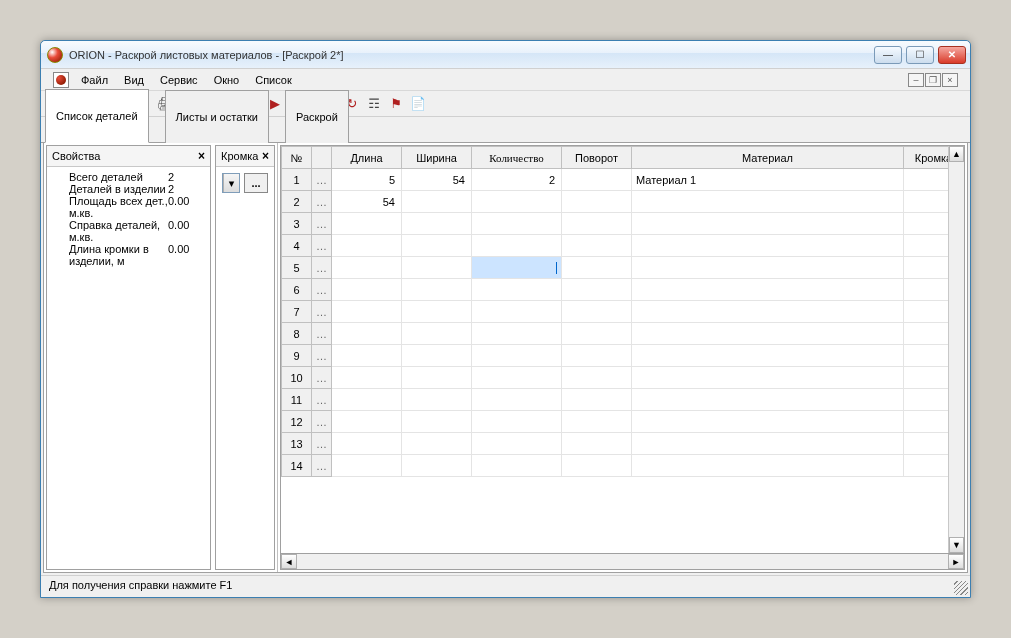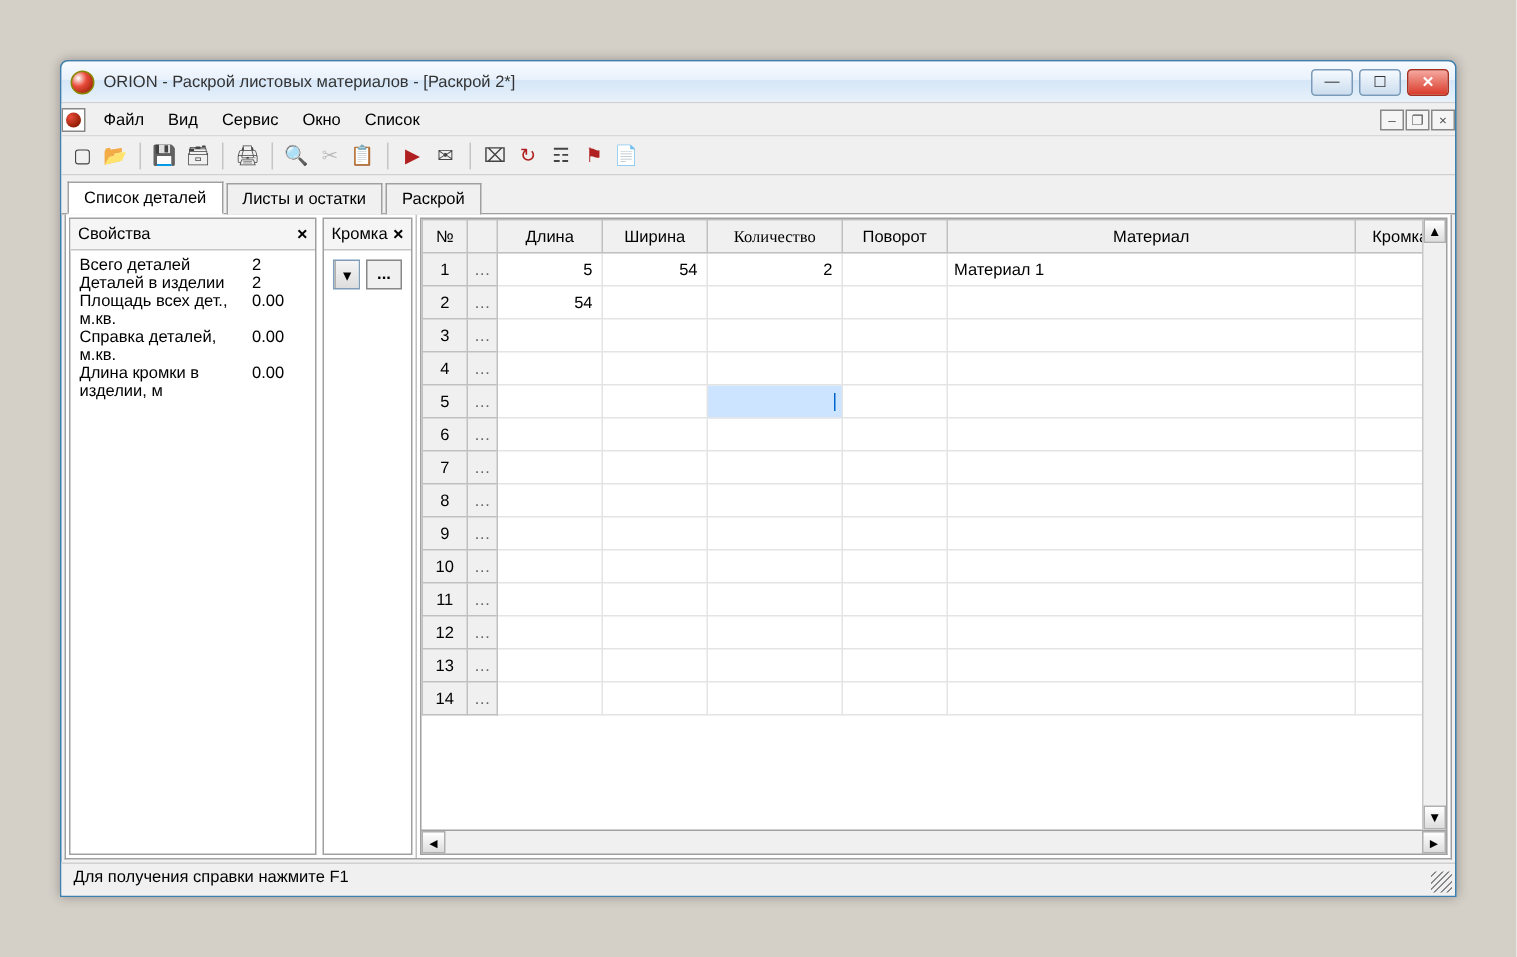--- a/index.html
+++ b/index.html
@@ -4,41 +4,41 @@
 <style>
 * { box-sizing: border-box; margin: 0; padding: 0; font-family: Tahoma, Arial, sans-serif; font-size: 11px; }
 body { background: #d4d0c8; padding: 40px; }
 .window { width: 931px; height: 558px; background: #f0f0f0; border: 1px solid #3c7fb1; border-radius: 5px 5px 0 0; box-shadow: 0 0 8px rgba(0,0,0,0.3); display:flex; flex-direction:column; margin: 0 auto; }
 .titlebar { height: 28px; background: linear-gradient(to bottom, #f8fbfe 0%, #e8f1fb 45%, #d5e6f7 46%, #e7f1fb 100%); border-radius: 5px 5px 0 0; display:flex; align-items:center; padding: 0 4px 0 6px; border-bottom:1px solid #d0d0d0;}
 .titlebar .app-icon { width:16px; height:16px; border-radius:50%; background: radial-gradient(circle at 30% 30%, #fff, #e94b3a 40%, #8a1a00 95%); border:1px solid #880; margin-right:4px; flex:none;}
 .titlebar .title { flex:1; color:#333; padding-left:2px;}
 .win-buttons { display:flex; gap:4px; }
 .win-btn { width:28px; height:18px; border:1px solid #7a9ab8; border-radius:3px; background:linear-gradient(#f5faff,#cde); display:flex; align-items:center; justify-content:center; font-family: Arial; font-size:10px; color:#333; }
 .win-btn.close { background: linear-gradient(#f5a8a0,#d93b2a); border-color:#a83020; color:#fff; font-weight:bold;}
-.menubar { height:22px; background:#f0f0f0; display:flex; align-items:center; padding:0 0; border-bottom:1px solid #d8d8d8; }
+.menubar { height:22px; background:#f0f0f0; display:flex; align-items:center; padding:0 12px; border-bottom:1px solid #d8d8d8; }
 .menubar .doc-icon { width:16px; height:16px; background:#fff; border:1px solid #888; margin-right:4px; position:relative; }
 .menubar .doc-icon::after{content:""; position:absolute; inset:2px; background:radial-gradient(circle at 30% 30%, #e94b3a, #8a1a00 80%); border-radius:50%;}
 .menubar span.mi { padding: 3px 8px; color:#000; }
 .mdi-buttons { margin-left:auto; display:flex; gap:1px; }
 .mdi-btn { width:16px; height:14px; border:1px solid #888; background:#f5f5f5; font-size:9px; line-height:12px; text-align:center; color:#555;}
 .toolbar { height:26px; background:#f0f0f0; border-bottom:1px solid #d0d0d0; display:flex; align-items:center; padding: 0 6px; gap:6px;}
 .tb-icon { width:16px; height:16px; display:flex; align-items:center; justify-content:center; color:#444; font-size:13px;}
 .tb-sep { width:1px; height:18px; background:#c5c5c5; margin:0 2px;}
 .tabstrip { height:26px; background:#f0f0f0; padding: 4px 4px 0 4px; display:flex; align-items:flex-end; border-bottom:1px solid #a0a0a0;}
-.tab { padding:4px 10px; border:1px solid #a0a0a0; border-bottom:none; background:#f0f0f0; margin-right:2px; position:relative; top:1px; color:#000;}
+.tab { padding:20px 10px; border:1px solid #a0a0a0; border-bottom:none; background:#f0f0f0; margin-right:16px; position:relative; top:1px; color:#000;}
 .tab.active { background:#fff; border-bottom:1px solid #fff; z-index:2;}
 .client { flex:1; display:flex; background:#fff; border:1px solid #a0a0a0; border-top:none; margin:0 2px 2px 2px; overflow:hidden;}
 .left-pane { width:234px; display:flex; border-right:1px solid #c0c0c0;}
 .panel { border:1px solid #a0a0a0; margin:2px; background:#fff;}
 .panel-hdr { display:flex; align-items:center; padding:3px 5px; border-bottom:1px solid #c8c8c8; background:#f5f5f5;}
 .panel-hdr .pt { flex:1; color:#000;}
 .panel-hdr .x { cursor:pointer; font-weight:bold; font-size:12px;}
 .panel-body { padding:4px 6px; }
 .prop-row { display:flex; }
-.prop-lbl { flex:1; color:#000; }
+.prop-lbl { flex:1; color:#000;margin-left:16px; }
 .prop-val { width:36px; text-align:left; color:#000;}
 .combo-row { display:flex; gap:4px; align-items:center; padding:6px;}
 .combo { flex:1; height:20px; border:1px solid #7f9db9; background:#fff; display:flex; align-items:center;}
 .combo .dd { width:16px; height:100%; border-left:1px solid #b0b0b0; background:linear-gradient(#f5f5f5,#ddd); display:flex; align-items:center; justify-content:center; margin-left:auto;}
 .dots-btn { width:24px; height:20px; border:1px solid #888; background:#f0f0f0; text-align:center; line-height:18px; font-weight:bold;}
 .right-pane { flex:1; display:flex; flex-direction:column; }
 .grid-wrap { flex:1; overflow:hidden; position:relative; margin:2px 2px 0 2px; border:1px solid #a0a0a0; background:#fff;}
 .grid { border-collapse:collapse; width:100%; }
 .grid th { background:#f0f0f0; border:1px solid #c0c0c0; padding:4px 2px; font-weight:normal; color:#000; height:22px;}
 .grid td { border:1px solid #e4e4e4; padding:3px 4px; height:22px; color:#000;}

